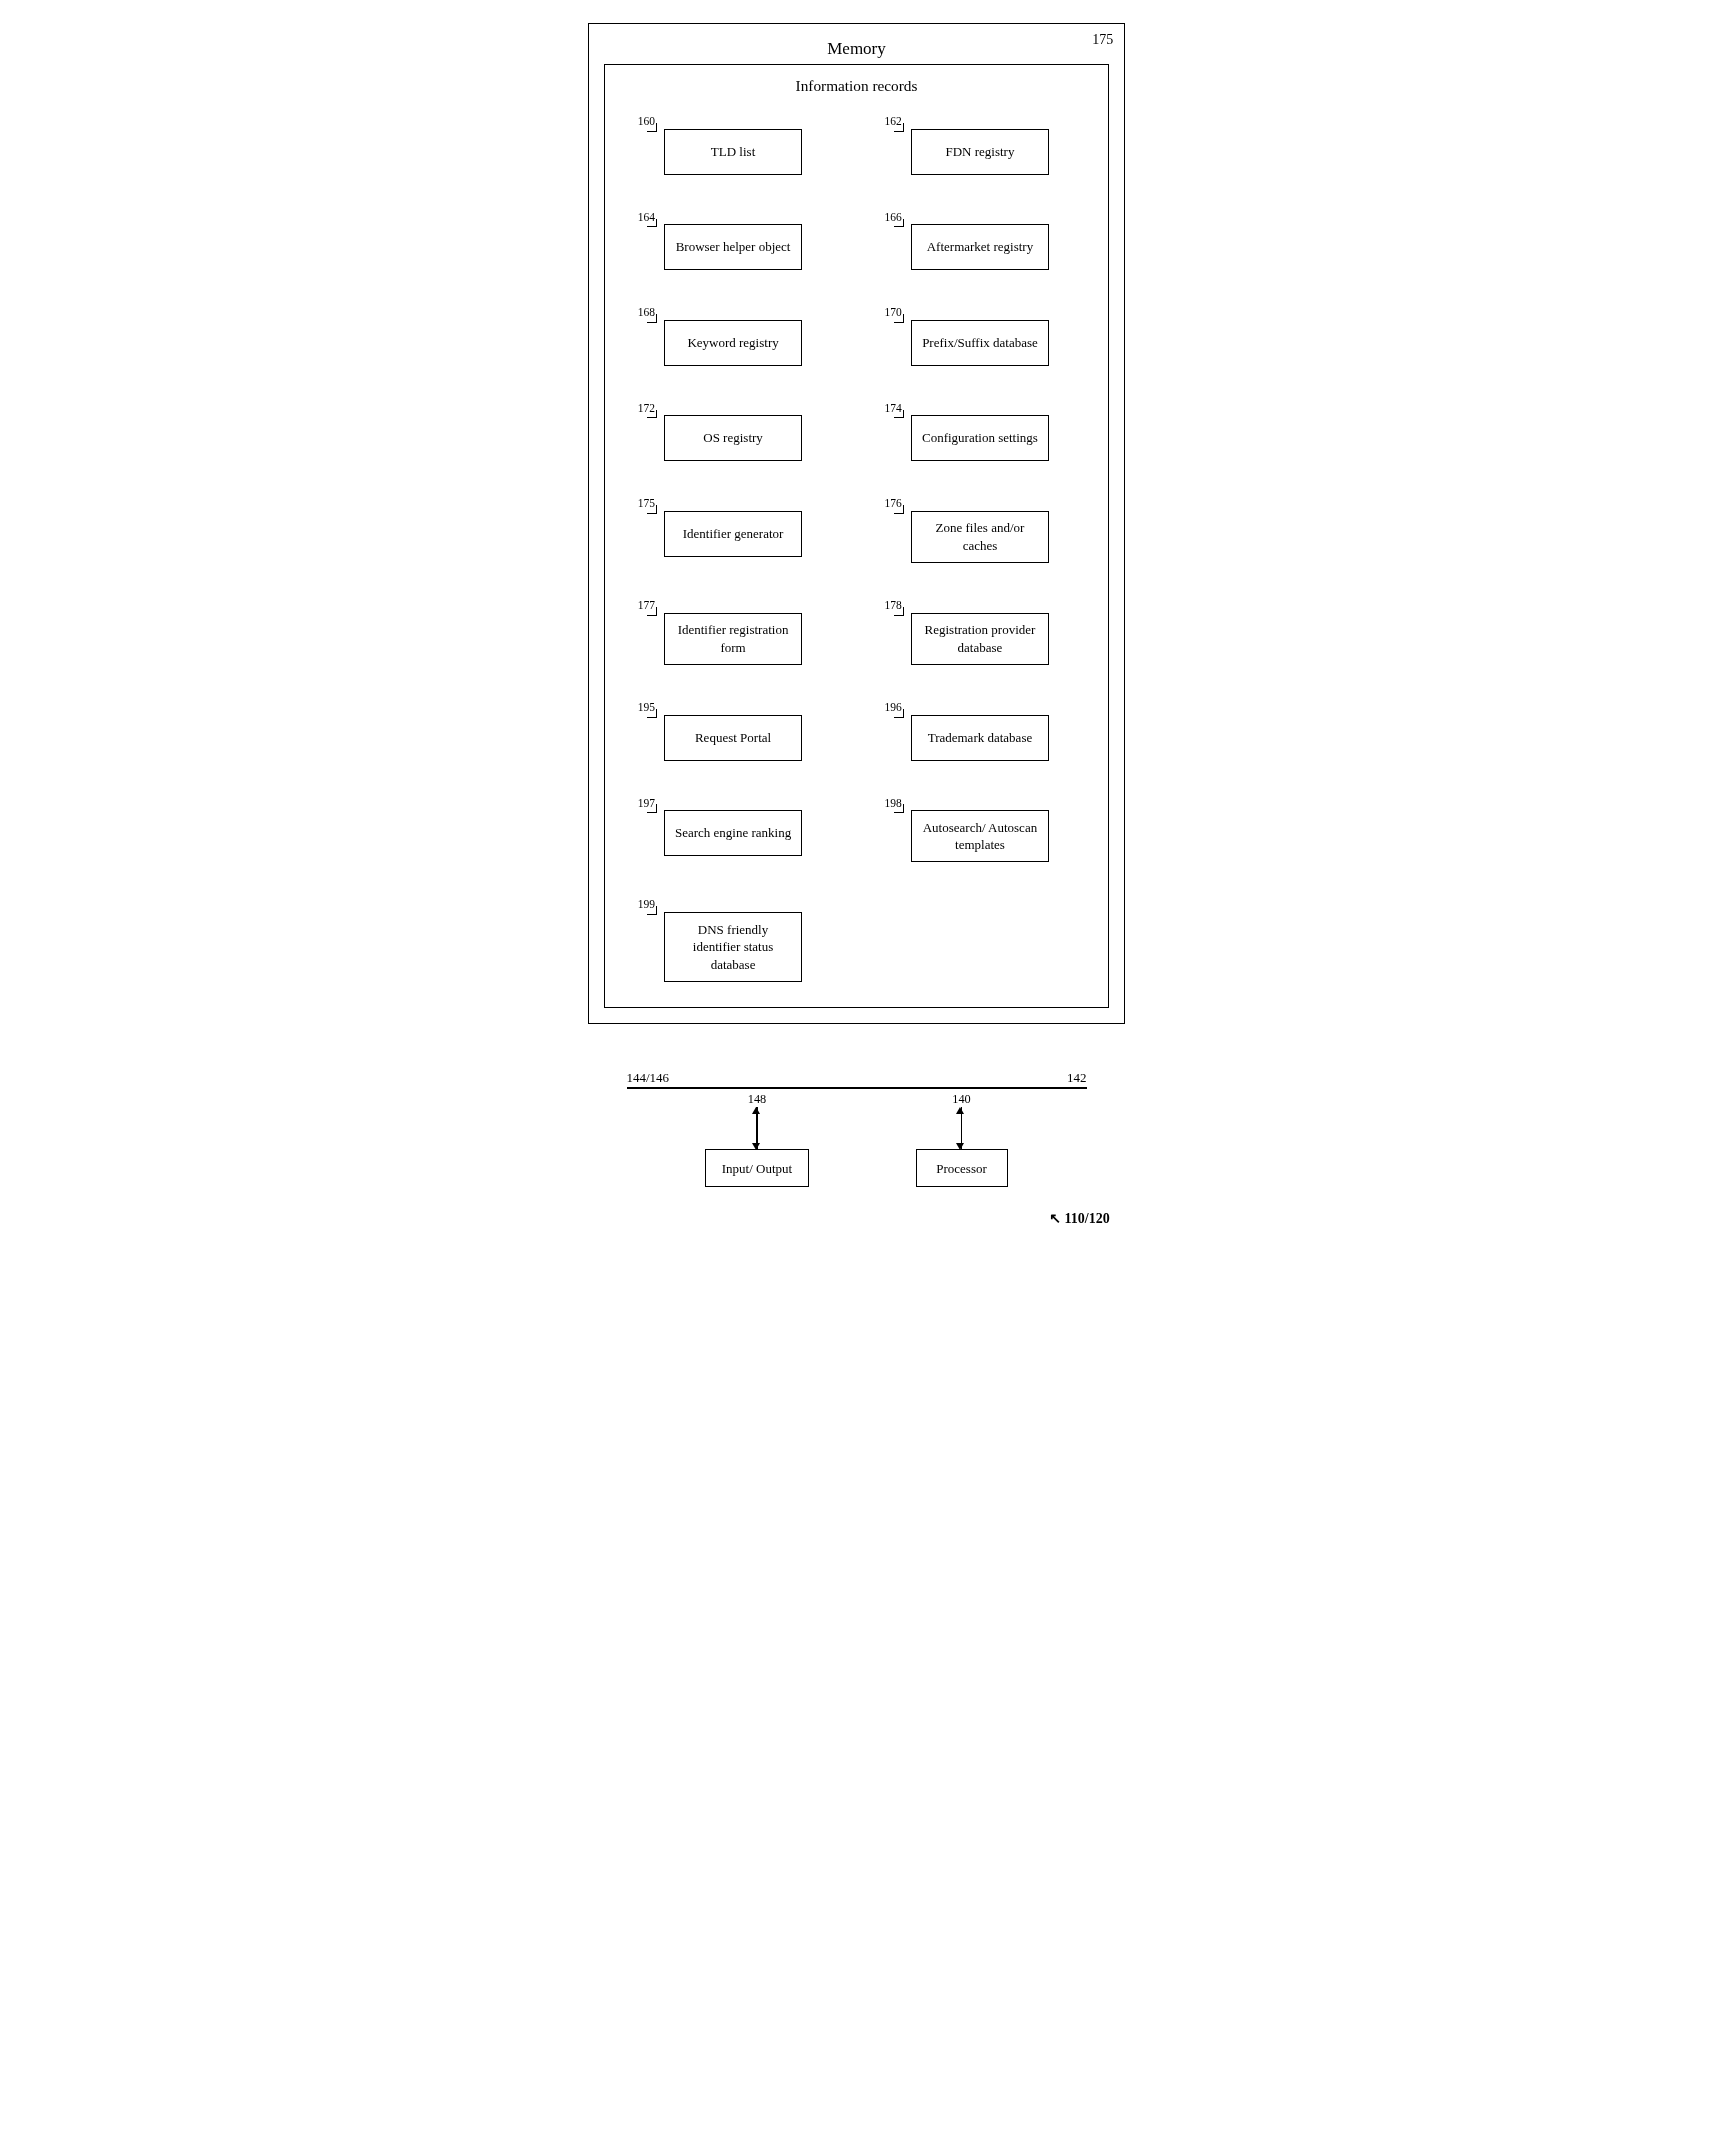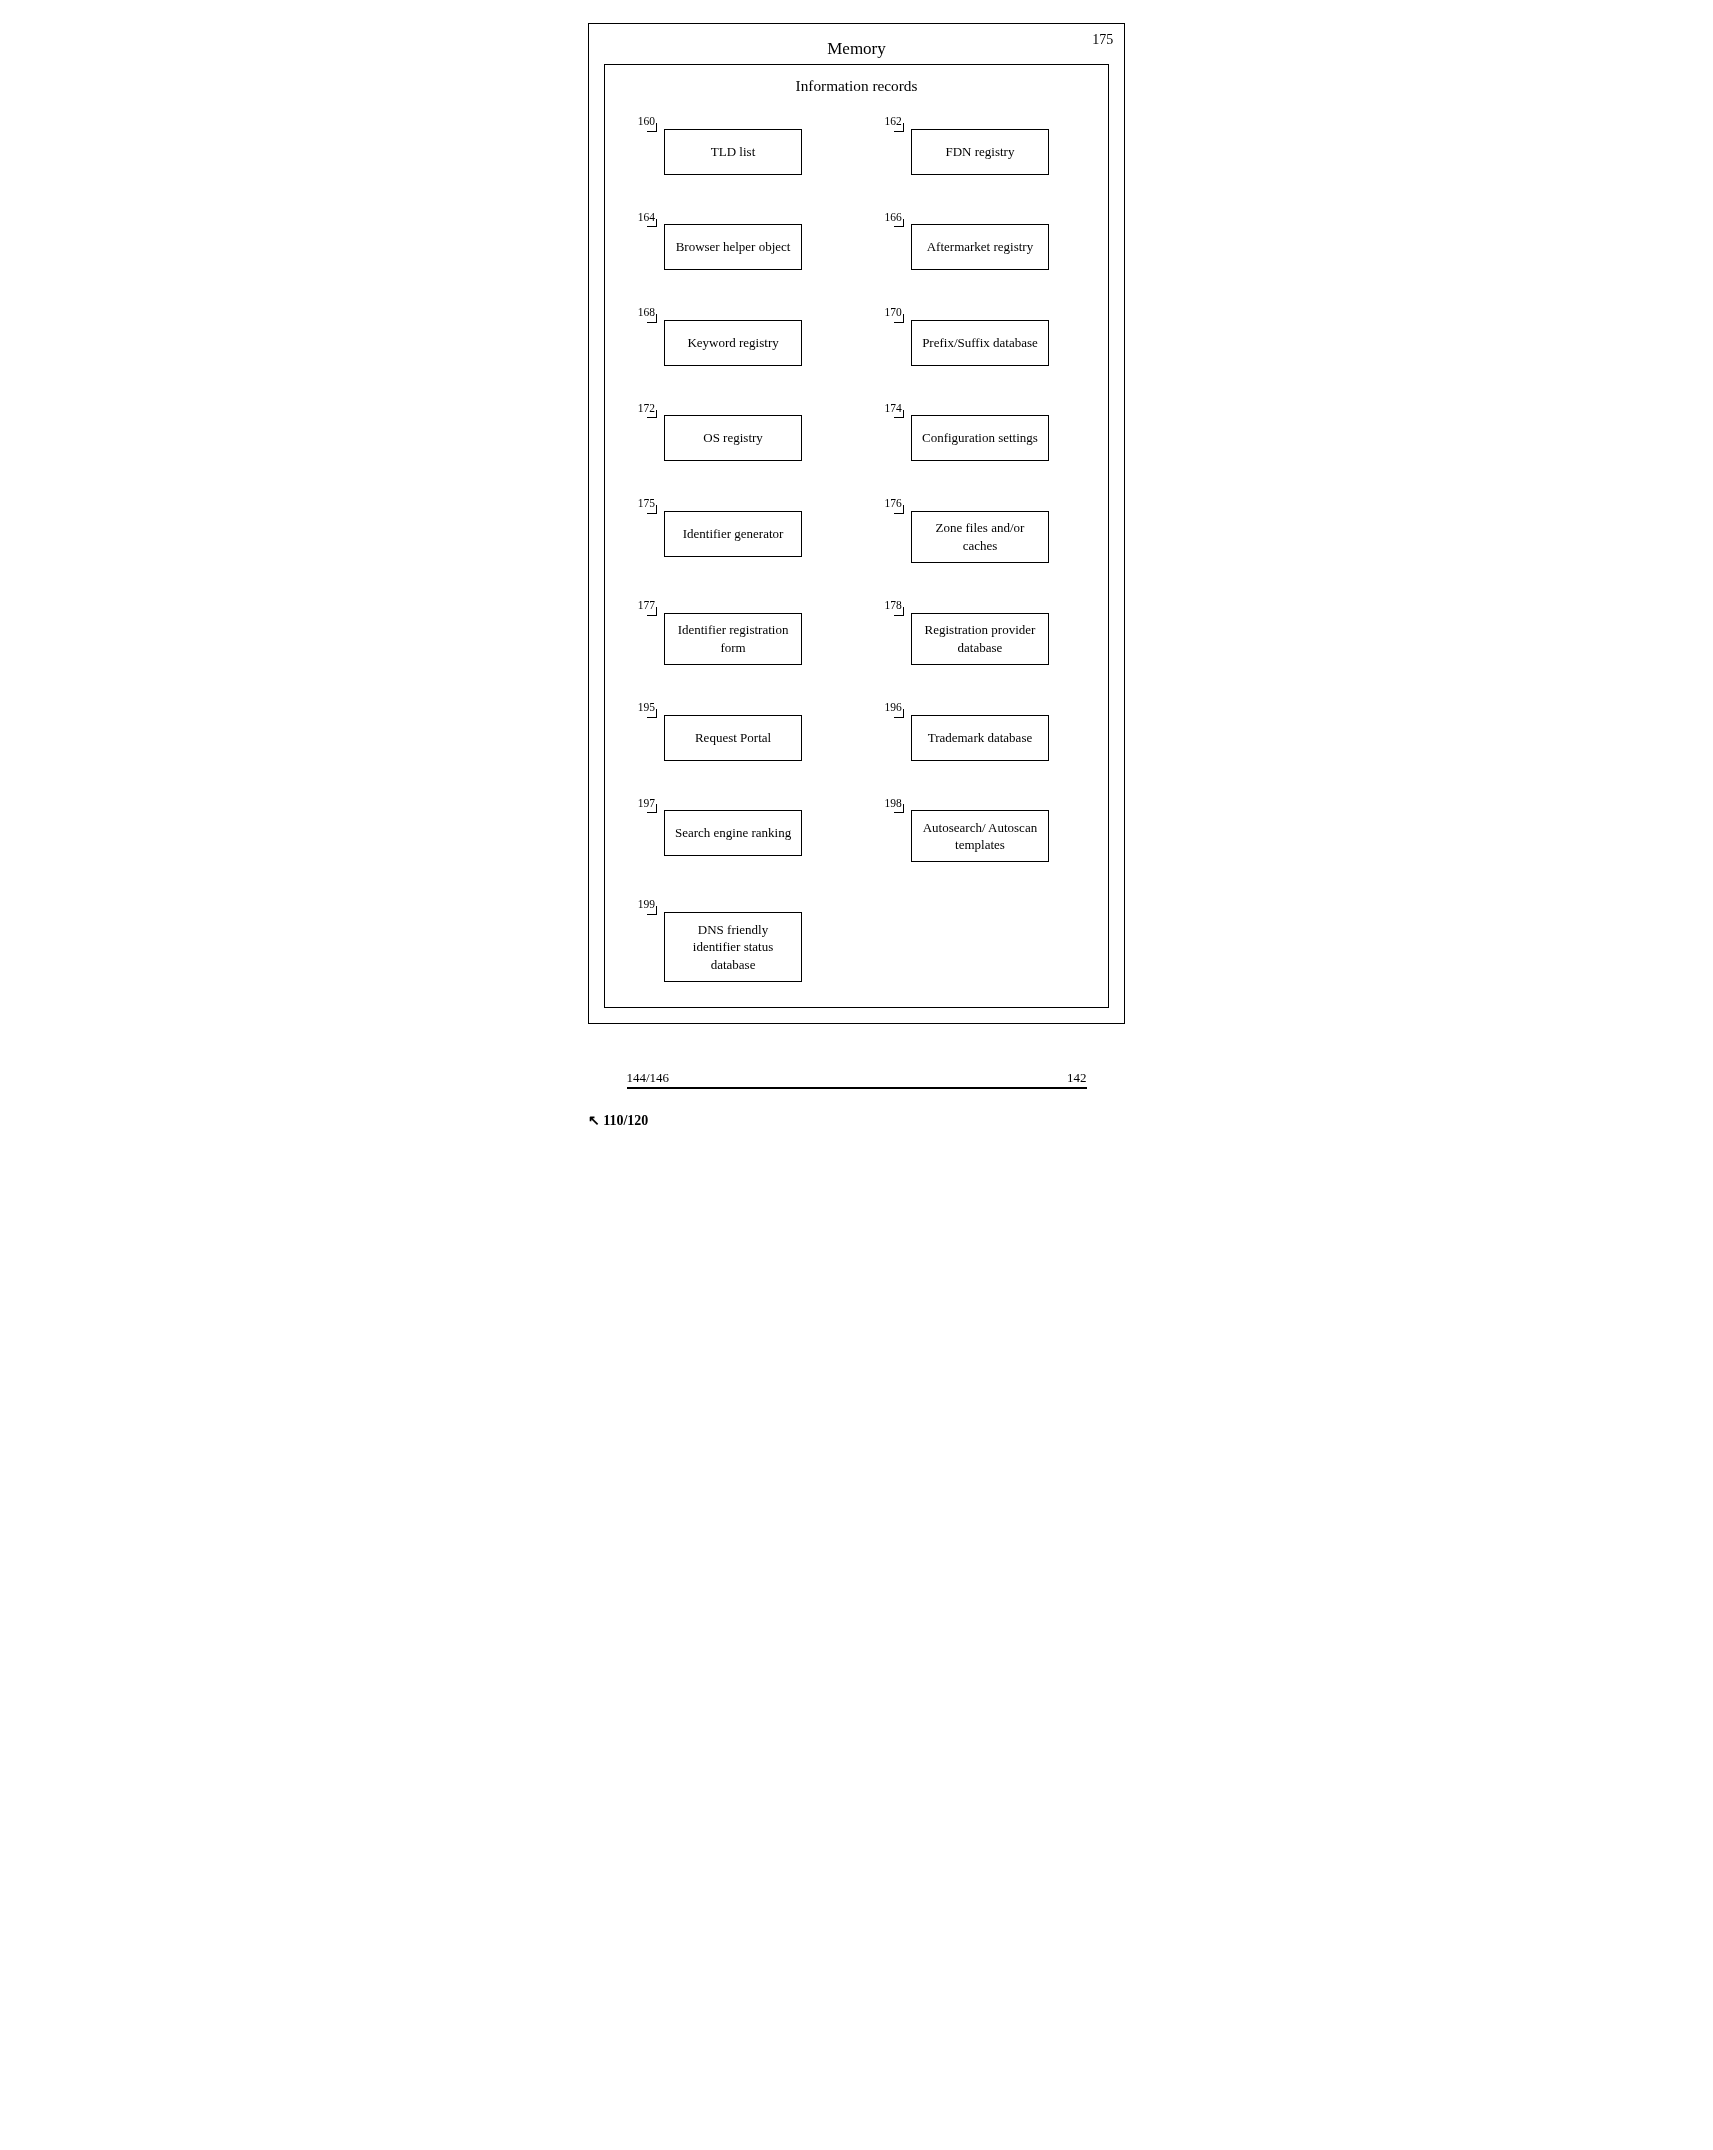--- a/index.html
+++ b/index.html
@@ -88,21 +88,21 @@
       display: flex;
       align-items: center;
       justify-content: center;
       width: 138px;
     }
     
     .bottom-section {
       position: relative;
       display: flex;
       flex-direction: column;
-      align-items: flex-start;
+      align-items: flex-end;
     }
     .bottom-box {
       border: 1.5px solid #000;
       padding: 9.2px 15.3px;
       text-align: center;
       font-size: 13px;
       line-height: 1.35;
       min-width: 92px;
     }
     .bottom-connector {
@@ -212,20 +212,43 @@
 
   <div class="bottom-section">
 
     <div style="display:flex; justify-content:space-between; width:460px; margin:0 auto 1.5px auto;">
       <div style="font-size:13px;">144/146</div>
       <div style="font-size:13px;">142</div>
     </div>
 
     <div style="width:460px; border-top:2.3px solid #000; margin:0 auto; position:relative;"></div>
 
+    <div style="display:flex; justify-content:center; gap:107px; width:460px; margin:0 auto;">
+
+      <div class="bottom-connector">
+        <div style="font-size:12.3px; margin-top:3.1px;">148</div>
+
+        <div style="position:relative; width:1.5px; height:42px; background:#000; margin:0 auto;">
+          <div style="position:absolute;top:-0.8px;left:-4.6px;width:0;height:0;border-left:4.6px solid transparent;border-right:4.6px solid transparent;border-bottom:7.7px solid #000;"></div>
+          <div style="position:absolute;bottom:-0.8px;left:-4.6px;width:0;height:0;border-left:4.6px solid transparent;border-right:4.6px solid transparent;border-top:7.7px solid #000;"></div>
+        </div>
+        <div class="bottom-box">Input/ Output</div>
+      </div>
+
+      <div class="bottom-connector">
+        <div style="font-size:12.3px; margin-top:3.1px;">140</div>
+
+        <div style="position:relative; width:1.5px; height:42px; background:#000; margin:0 auto;">
+          <div style="position:absolute;top:-0.8px;left:-4.6px;width:0;height:0;border-left:4.6px solid transparent;border-right:4.6px solid transparent;border-bottom:7.7px solid #000;"></div>
+          <div style="position:absolute;bottom:-0.8px;left:-4.6px;width:0;height:0;border-left:4.6px solid transparent;border-right:4.6px solid transparent;border-top:7.7px solid #000;"></div>
+        </div>
+        <div class="bottom-box">Processor</div>
+      </div>
+
+    </div>
 
     <div class="diagram-note">
       ↖ <span>110/120</span>
     </div>
 
   </div>
 
 </div>
 
 

